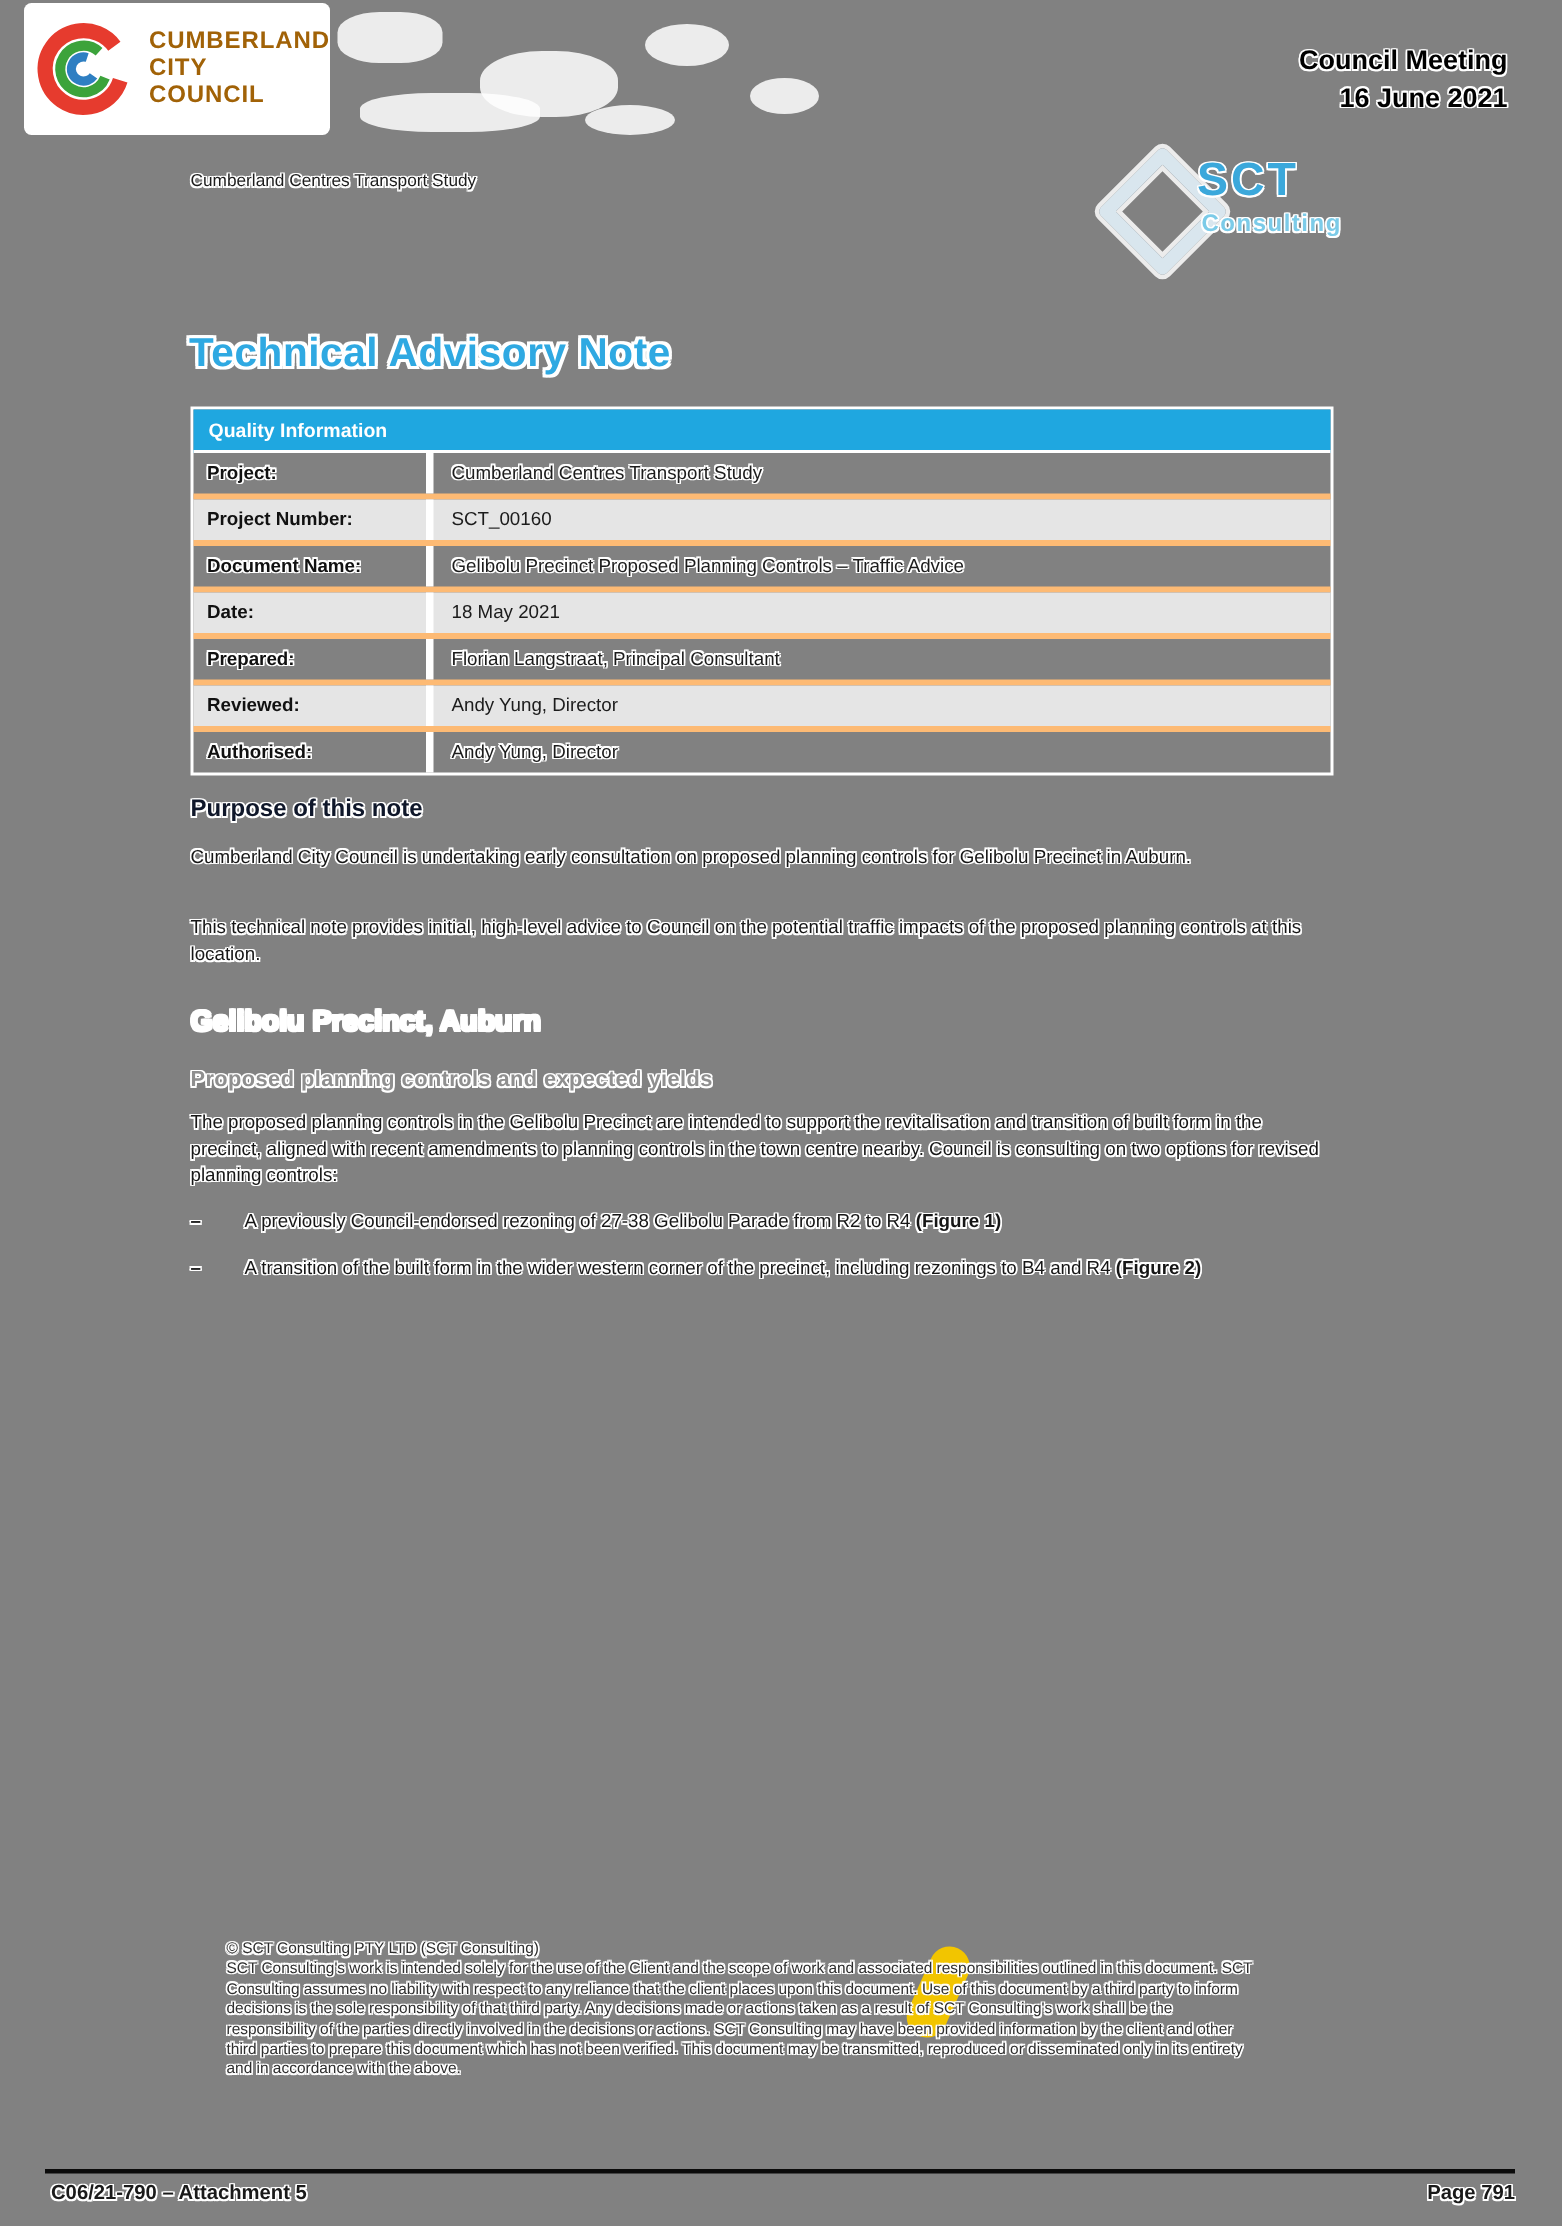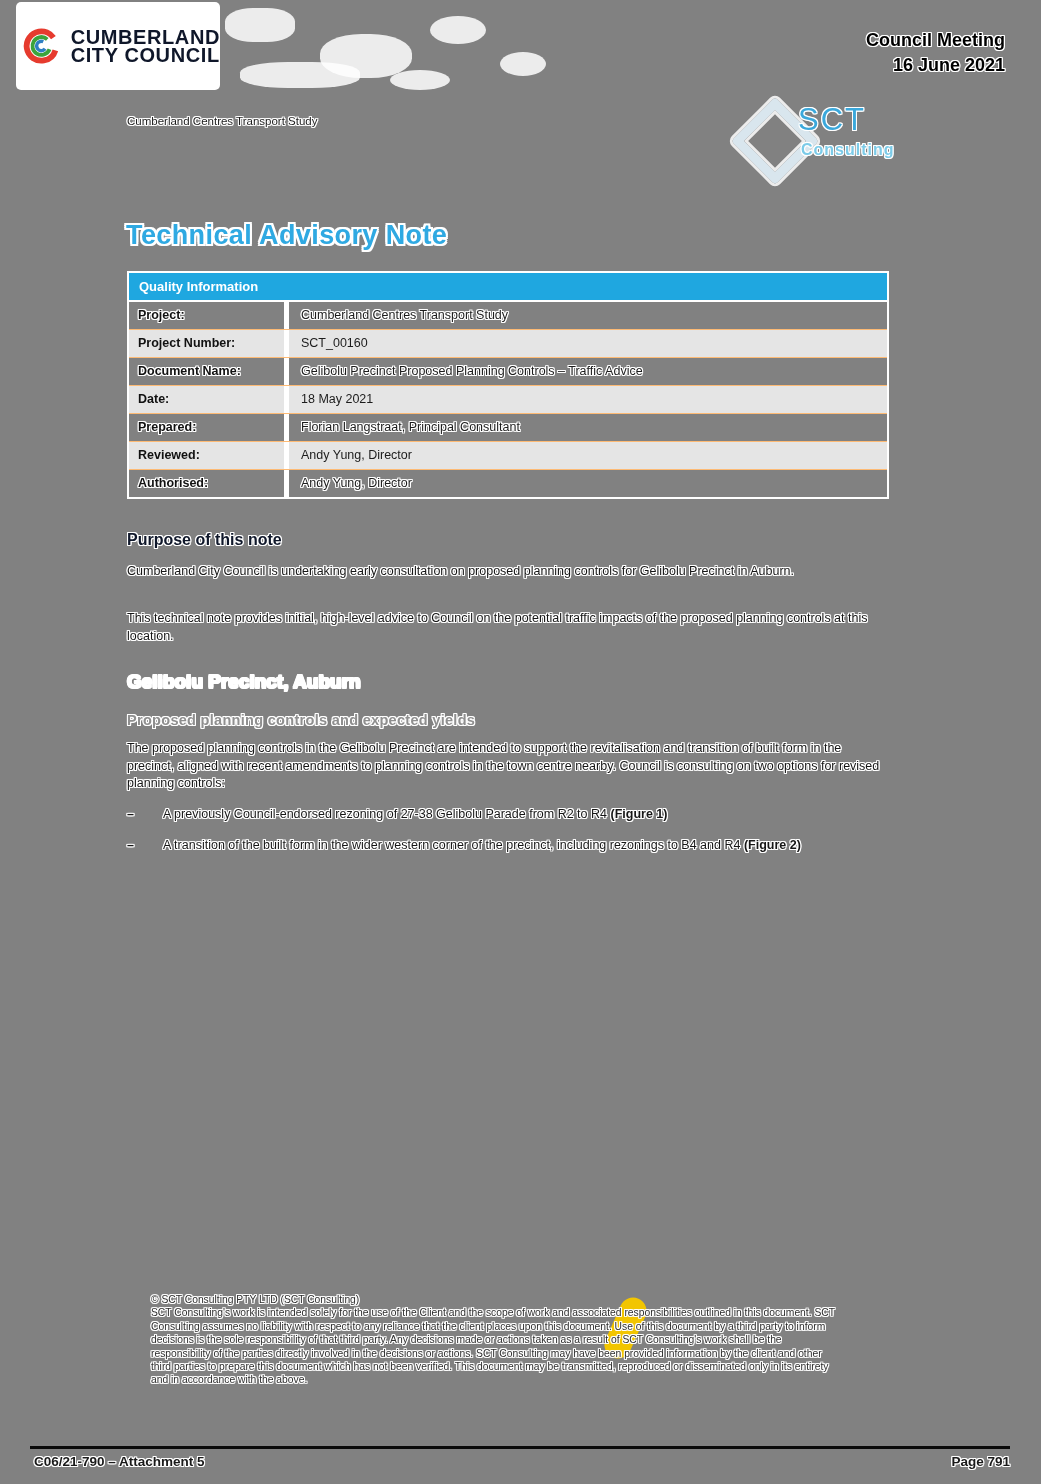--- a/index.html
+++ b/index.html
@@ -27,53 +27,53 @@
       -1px -1px 0 #fff, 1px -1px 0 #fff, -1px 1px 0 #fff, 1px 1px 0 #fff;
   }
   
   .council-logo{
     left:16px; top:2px; width:204px; height:88px;
     background:#fff; border-radius:5px;
     display:flex; align-items:center;
   }
   .council-logo svg{margin-left:6px;}
   .council-logo-text{
-    font-size:20px; font-weight:700; letter-spacing:.6px;
-    color:#0f172a; line-height:18px; margin-left:10px;
+    font-size:16px; font-weight:700; letter-spacing:.6px;
+    color:#a16207; line-height:18px; margin-left:10px;
   }
   .blob{background:#ffffff; position:absolute; border-radius:50%; opacity:.85;}
   
   .stamp{
     right:36px; top:28px; text-align:right;
     font-size:18px; font-weight:700; color:#000; line-height:25px;
   }
   
   .study-title{ left:127px; top:115px; font-size:11.5px; color:#1d1d1d;}
   .sct-logo{ left:726px; top:100px; width:180px; height:80px;}
   .sct-diamond{
     position:absolute; left:18px; top:10px; width:44px; height:44px;
     border:9px solid #d9e6ee; transform:rotate(45deg);
     box-shadow:0 0 0 3px rgba(255,255,255,.85), inset 0 0 0 3px rgba(255,255,255,.85);
     border-radius:4px;
   }
-  .sct-name{ position:absolute; left:72px; top:2px; font-size:31px; font-weight:400;
+  .sct-name{ position:absolute; left:72px; top:2px; font-size:31px; font-weight:700;
     letter-spacing:2px; color:#3ba8db;}
   .sct-sub{ position:absolute; left:75px; top:41px; font-size:16px; font-weight:700;
     letter-spacing:1px; color:#7ccbe8;}
   
   .doc-title{ left:126px; top:220px; font-size:27px; font-weight:700;
     letter-spacing:.4px; color:#2fa9e2;}
   
   .qtable{ left:127px; top:271px; width:758px; border:2px solid #fff;}
   .qhead{
     background:#1fa7e0; color:#fff; font-weight:700; font-size:13px;
     height:27px; line-height:27px; padding-left:10px;
     border-bottom:2px solid #fff;
   }
-  .qrow{ display:flex; height:27px; font-size:12.5px; border-bottom:1px solid #fdba74;}
+  .qrow{ display:flex; height:27px; font-size:12.5px; border-bottom:4px solid #fdba74;}
   .qrow:last-child{border-bottom:none;}
   .qrow .qlabel{
     width:146px; flex:0 0 146px; font-weight:700; color:#111;
     line-height:27px; padding-left:9px; border-right:5px solid #fff;
   }
   .qrow .qvalue{ line-height:27px; padding-left:12px; color:#1c1c1c;}
   .qrow.alt{ background:#e5e5e5;}
   
   .h-section{ font-size:16px; font-weight:700; color:#0f172a;}
   .h-big{ font-size:19px; font-weight:700; color:#ffffff;}

